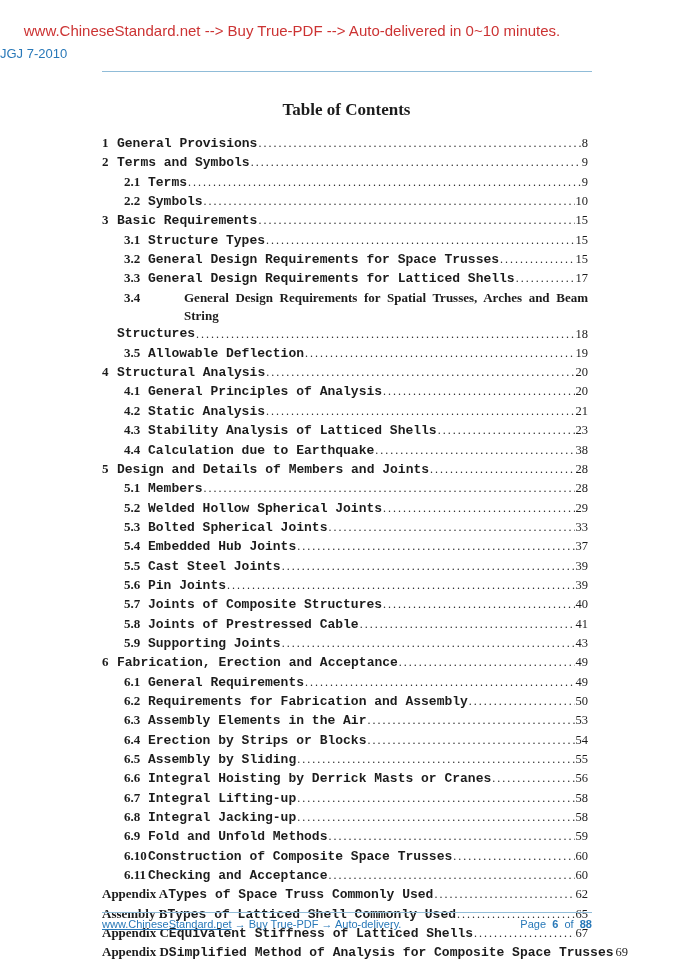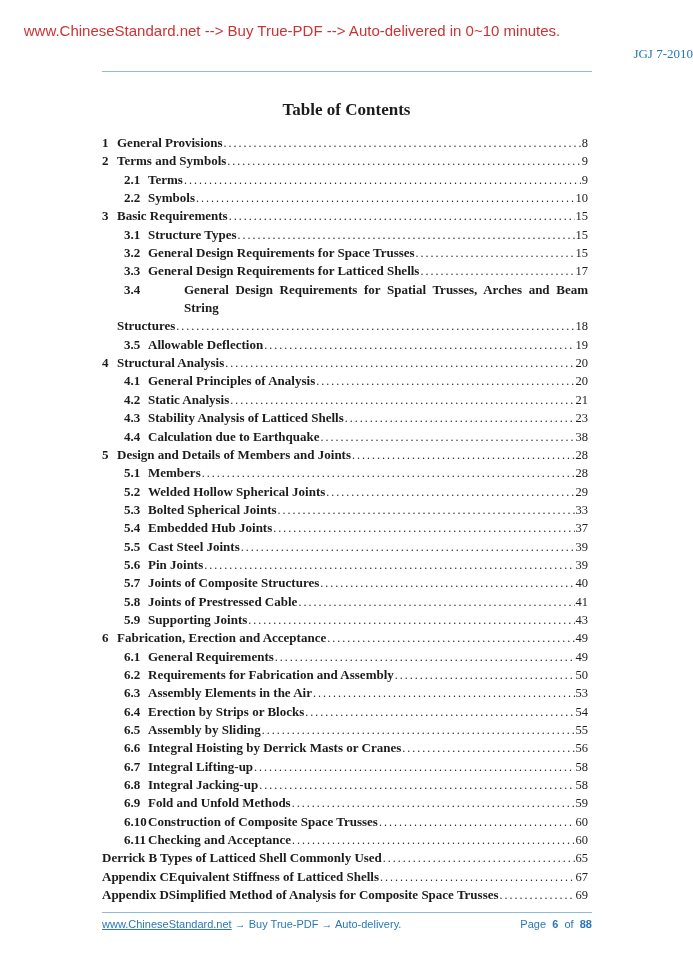--- a/index.html
+++ b/index.html
@@ -13,42 +13,42 @@
     width:693px;height:980px;background:#ffffff;position:relative;
     font-family:"Liberation Serif","DejaVu Serif",serif;color:var(--ink);
     overflow:hidden;
   }
   .banner{
     position:absolute;top:22px;left:0;width:584px;text-align:center;
     font-family:"Liberation Sans","DejaVu Sans",sans-serif;
     font-size:15px;color:var(--red);
   }
   .doc-code{
-    position:absolute;top:46px;left:0;width:693px;text-align:right;
-    font-family:Liberation Serif, serif;
+    position:absolute;top:46px;left:0;width:693px;text-align:left;
+    font-family:Liberation Sans, sans-serif;
     font-size:13px;color:var(--blue);
   }
   .hrule{position:absolute;left:102px;width:490px;border-top:1px solid var(--rule);height:0;}
   .hrule.top{top:71px;}
   .hrule.bottom{top:912px;}
   .page-title{
     position:absolute;top:100px;left:0;width:693px;text-align:center;
     font-size:17px;font-weight:bold;
   }
   .toc{
     position:absolute;top:134px;left:102px;width:486px;
     font-size:13px;line-height:18.34px;
   }
   .toc-row{display:flex;align-items:baseline;}
   .toc-row .num{font-weight:bold;flex:0 0 auto;}
   .toc-row.l1 .num{min-width:15px;}
   .toc-row.l2{padding-left:22px;}
   .toc-row.l2 .num{min-width:24px;}
   .toc-row.appendix .num{min-width:58px;}
-  .toc-row .lbl{font-weight:bold;white-space:nowrap;flex:0 0 auto;}
+  .toc-row .lbl{font-weight:bold;white-space:nowrap;flex:0 0 auto;font-family:Liberation Mono, monospace;}
   .dots{
     flex:1 1 auto;overflow:hidden;white-space:nowrap;
     font-weight:normal;font-size:12px;letter-spacing:2px;color:#2a2a2a;
     margin:0 1px;
   }
   .dots::after{
     content:"....................................................................................................................................................................";
   }
   .pg{font-weight:normal;flex:0 0 auto;font-size:12.5px;}
   
@@ -300,21 +300,27 @@
       <span class="dots"></span>
       <span class="pg">60</span>
     </div>
     <div class="toc-row l2">
       <span class="num">6.11</span>
       <span class="lbl">Checking and Acceptance</span>
       <span class="dots"></span>
       <span class="pg">60</span>
     </div>
     <div class="toc-row l1 appendix">
-      <span class="num">Derrick B</span>
+      <span class="num">Appendix A</span>
+      <span class="lbl">Types of Space Truss Commonly Used</span>
+      <span class="dots"></span>
+      <span class="pg">62</span>
+    </div>
+    <div class="toc-row l1 appendix">
+      <span class="num">Assembly B</span>
       <span class="lbl">Types of Latticed Shell Commonly Used</span>
       <span class="dots"></span>
       <span class="pg">65</span>
     </div>
     <div class="toc-row l1 appendix">
       <span class="num">Appendix C</span>
       <span class="lbl">Equivalent Stiffness of Latticed Shells</span>
       <span class="dots"></span>
       <span class="pg">67</span>
     </div>

